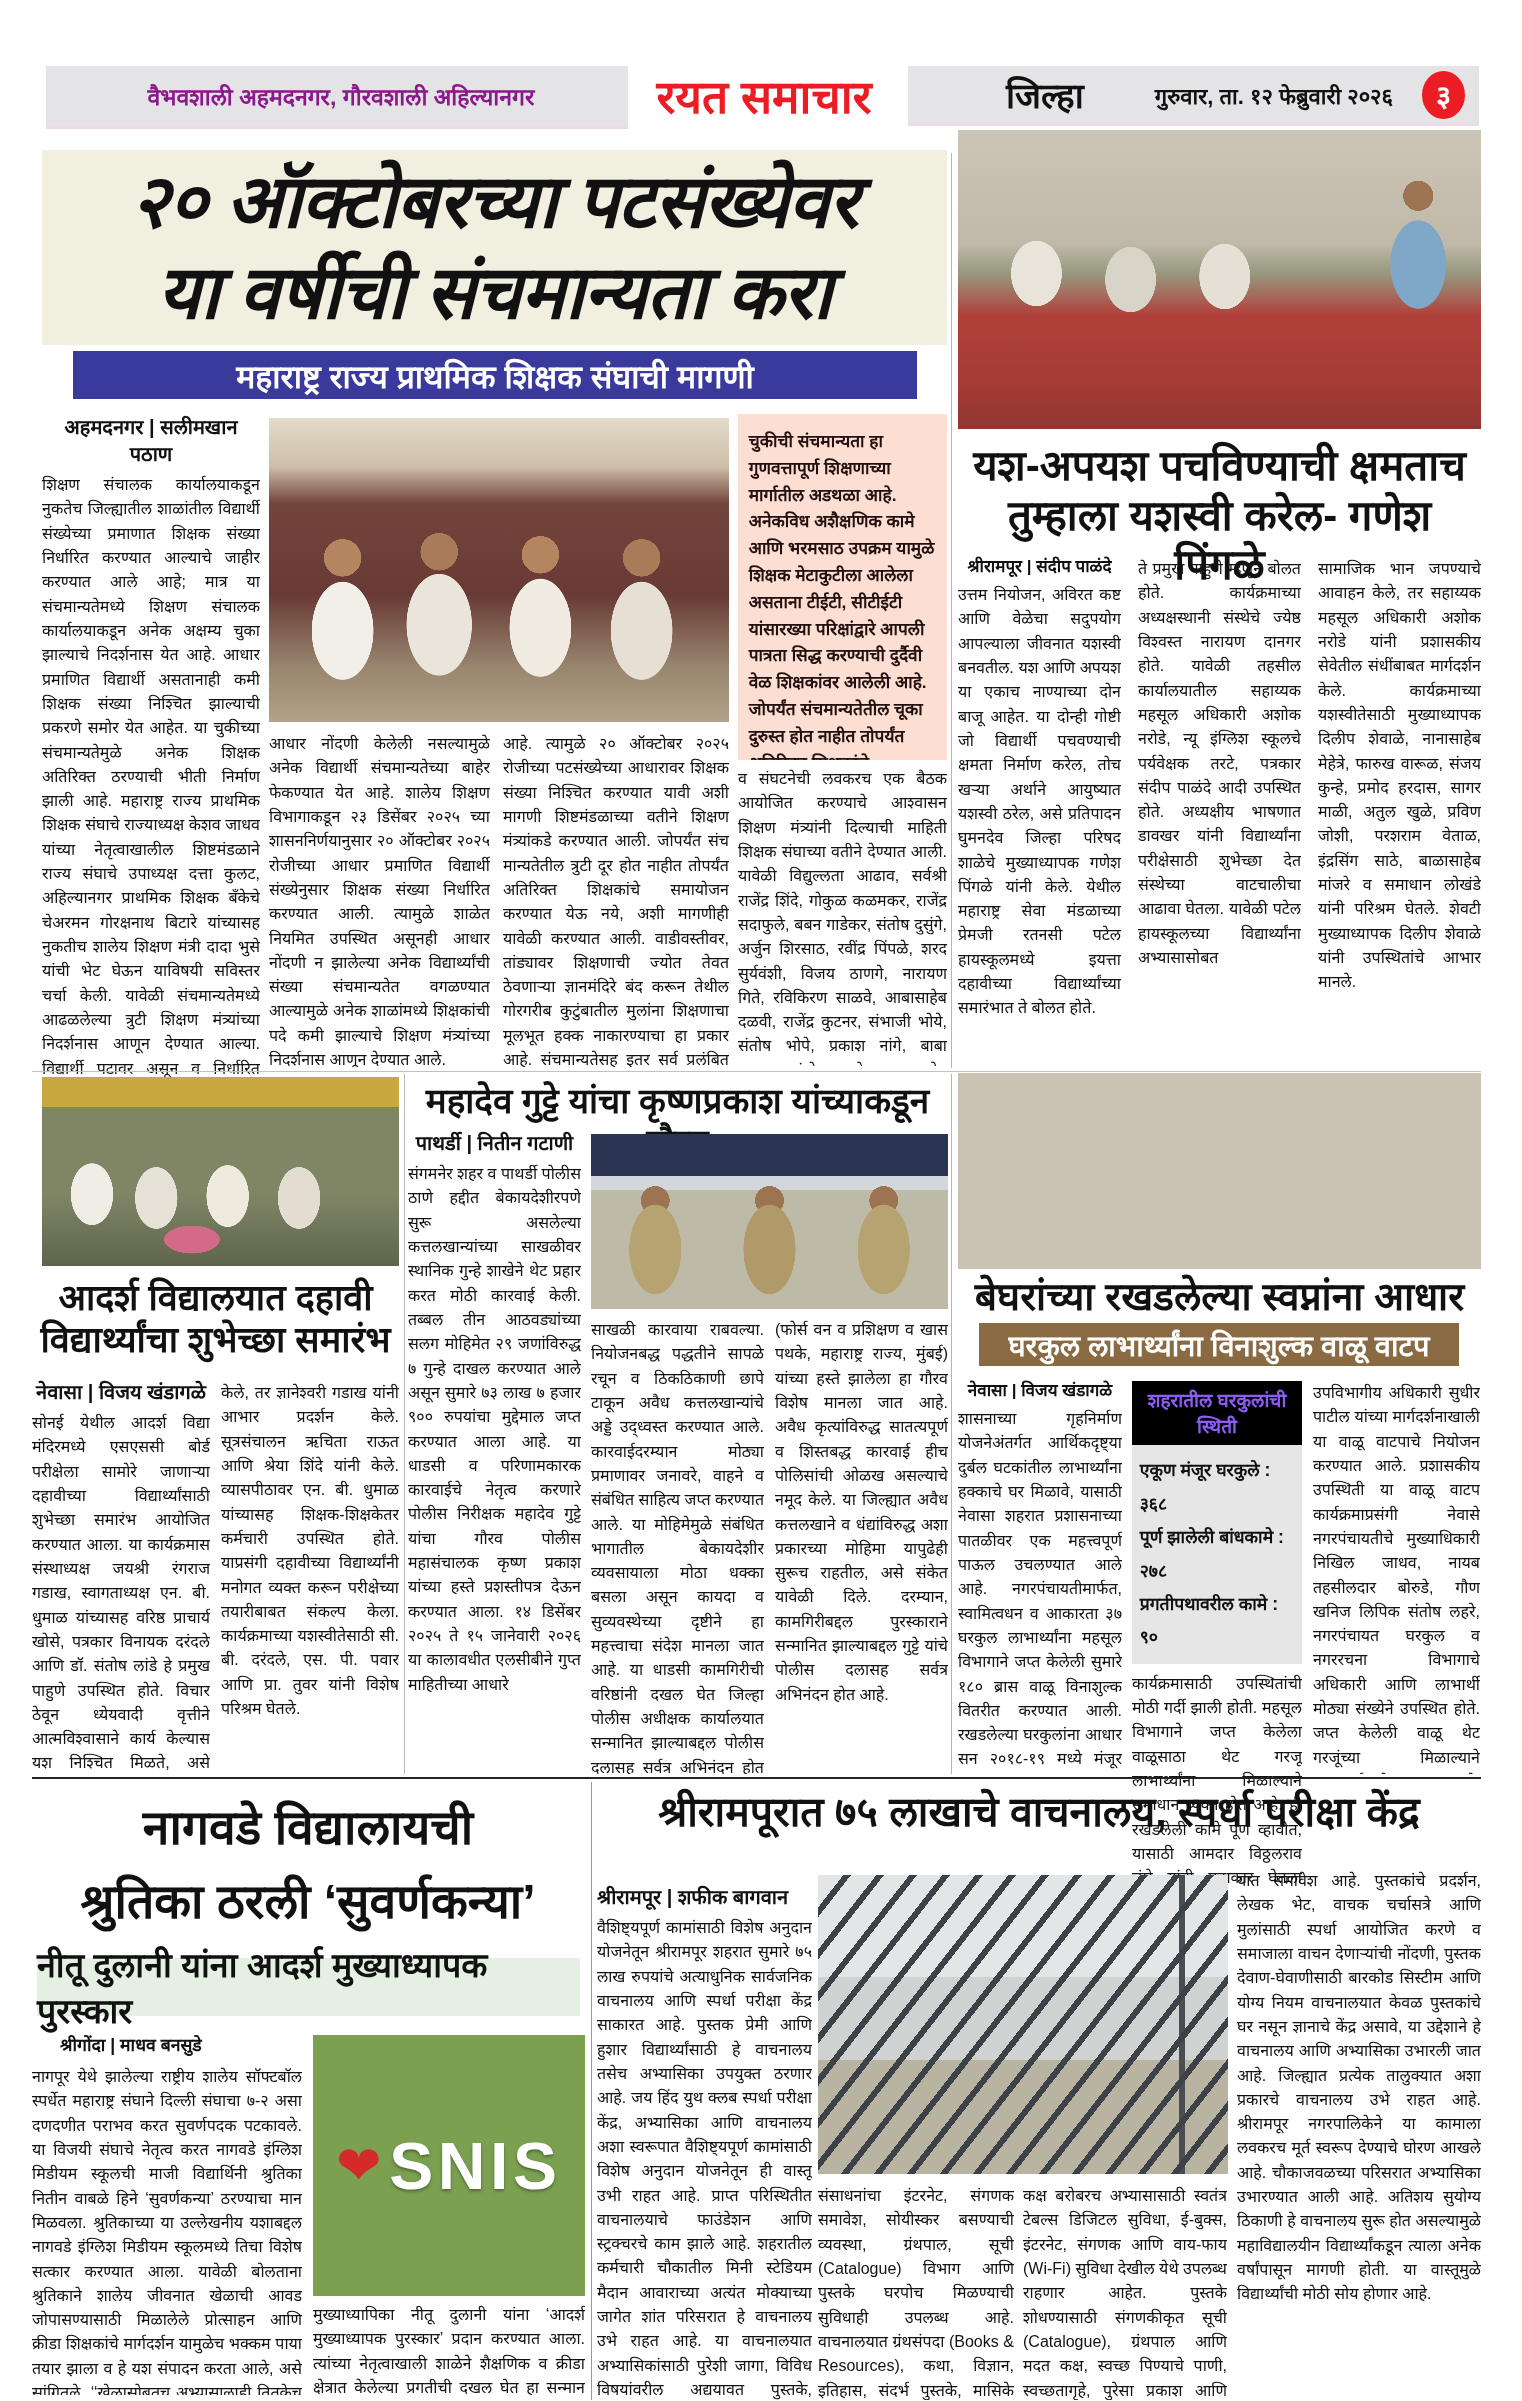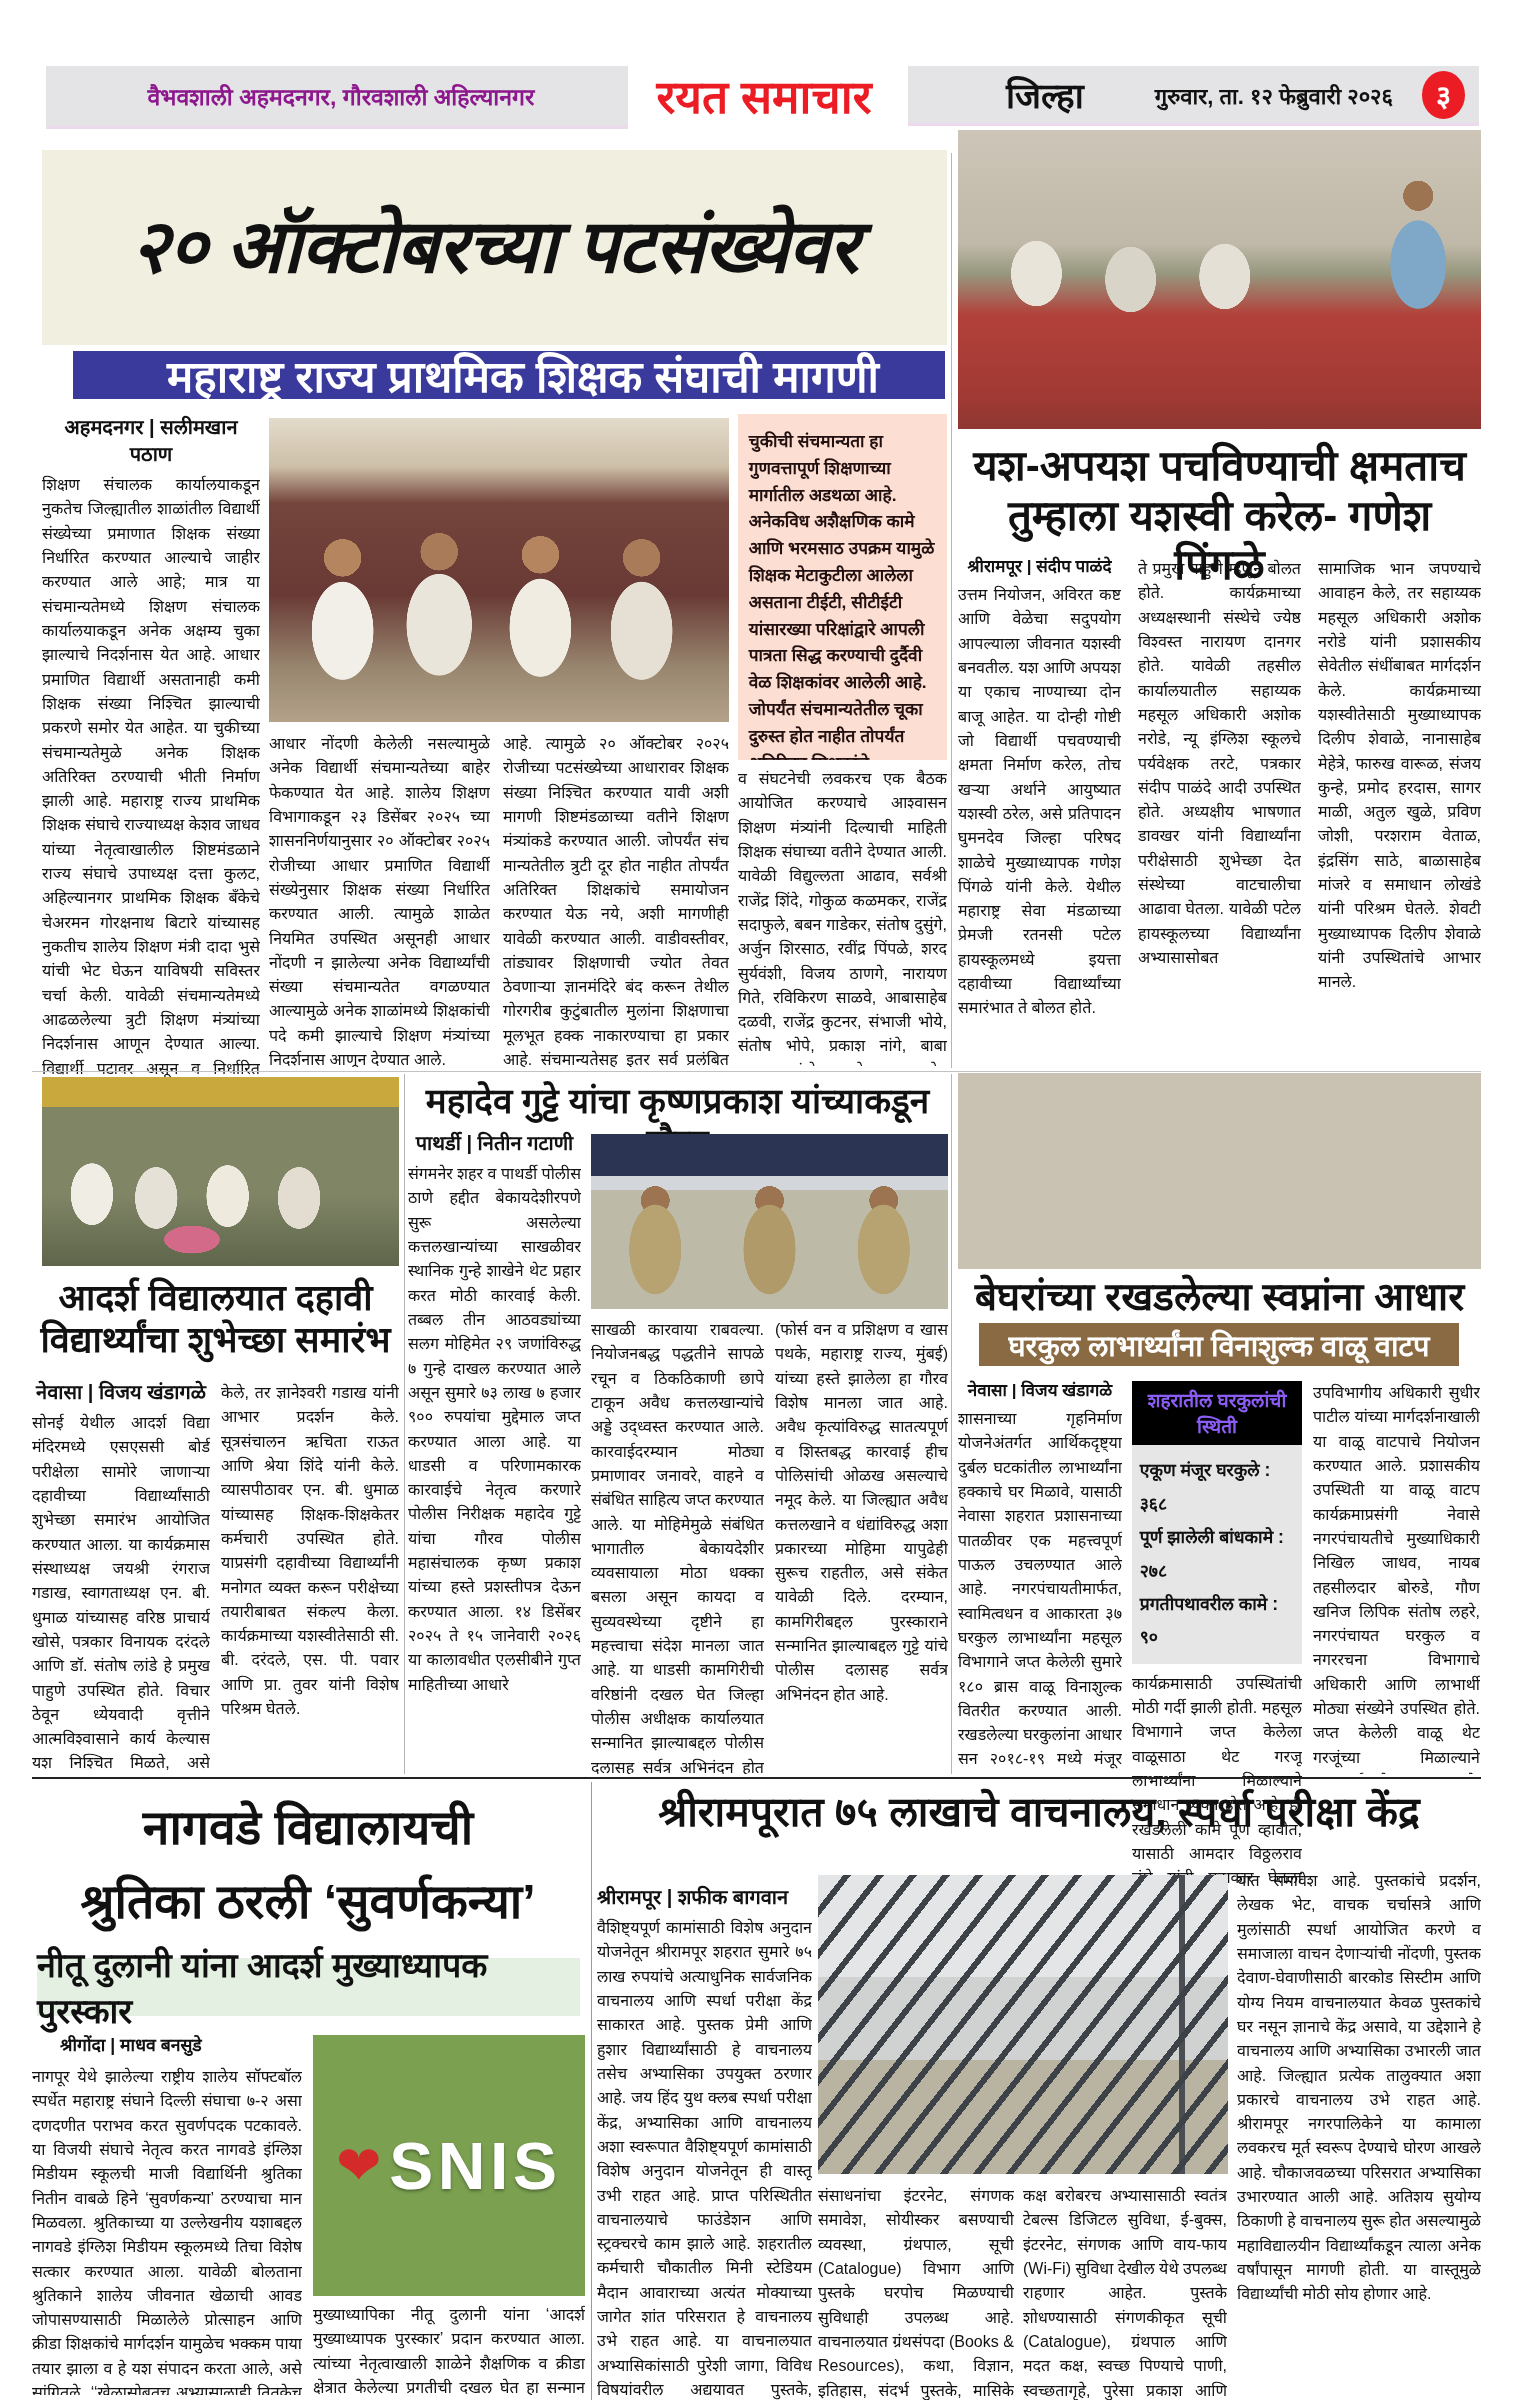--- a/index.html
+++ b/index.html
@@ -11,21 +11,21 @@
   .hdr-banner{color:var(--banner_purple);font-weight:bold;font-size:23px;}
   .masthead{color:var(--masthead_red);font-weight:800;font-size:46px;display:flex;align-items:center;justify-content:center;}
   .section-name{font-weight:800;font-size:35px;}
   .hdr-date{font-weight:bold;font-size:22px;}
   .page-circle{background:var(--masthead_red);color:#fff;border-radius:50%;width:43px;height:48px;
                display:flex;align-items:center;justify-content:center;font-size:29px;font-weight:800;}
   
   .lead-hl{background:var(--cream);display:flex;flex-direction:column;align-items:center;justify-content:center;}
   .lead-hl div{font-size:74px;font-weight:800;line-height:1.22;letter-spacing:-0.8px;}
   .bar{display:flex;align-items:center;justify-content:center;font-weight:800;color:#fff;}
-  .bar-blue{background:var(--bar_blue);font-size:44px;padding-left:28px;}
+  .bar-blue{background:var(--bar_blue);font-size:32px;}
   .bar-brown{background:var(--bar_brown);font-size:29px;}
   .bar-green{background:var(--bar_green);color:#111;font-size:34px;font-weight:800;}
   .hl{font-weight:800;text-align:center;line-height:1.18;}
   
   .col{font-size:16px;line-height:1.52;text-align:justify;overflow:hidden;}
   .byline{font-weight:800;font-size:20px;text-align:center;margin-bottom:6.1px;}
   .byline-l{font-weight:800;font-size:17.6px;text-align:left;}
   
   .quote{background:var(--quote_pink);padding:14px 10.7px;font-size:17.3px;line-height:1.55;font-weight:bold;color:#231010;overflow:hidden;}
   
@@ -99,20 +99,21 @@
     <span>रयत समाचार</span>
   </div>
   <div class="abs hdr-box" style="left:908px;top:66px;width:571px;height:60px;justify-content:flex-start;padding:0 14px;box-sizing:border-box;">
     <span class="section-name" style="margin-left:84px;">जिल्हा</span>
     <span class="hdr-date" style="margin-left:71px;">गुरुवार, ता. १२ फेब्रुवारी २०२६</span>
     <span class="page-circle" style="margin-left:auto;">३</span>
   </div>
 
   <div class="abs lead-hl" style="left:42px;top:150px;width:905px;height:195px;font-style:italic;">
     <div>२० ऑक्टोबरच्या पटसंख्येवर</div>
+    <div>या वर्षीची संचमान्यता करा</div>
   </div>
   <div class="abs bar bar-blue" style="left:73px;top:351px;width:844px;height:48px;">
     <span>महाराष्ट्र राज्य प्राथमिक शिक्षक संघाची मागणी</span>
   </div>
 
   <div class="abs" style="left:42px;top:413px;width:218px;height:654px;">
     <div class="byline">अहमदनगर | सलीमखान पठाण</div>
     <div class="col" style="height:620px;">शिक्षण संचालक कार्यालयाकडून नुकतेच जिल्ह्यातील शाळांतील विद्यार्थी संख्येच्या प्रमाणात शिक्षक संख्या निर्धारित करण्यात आल्याचे जाहीर करण्यात आले आहे; मात्र या संचमान्यतेमध्ये शिक्षण संचालक कार्यालयाकडून अनेक अक्षम्य चुका झाल्याचे निदर्शनास येत आहे. आधार प्रमाणित विद्यार्थी असतानाही कमी शिक्षक संख्या निश्चित झाल्याची प्रकरणे समोर येत आहेत. या चुकीच्या संचमान्यतेमुळे अनेक शिक्षक अतिरिक्त ठरण्याची भीती निर्माण झाली आहे. महाराष्ट्र राज्य प्राथमिक शिक्षक संघाचे राज्याध्यक्ष केशव जाधव यांच्या नेतृत्वाखालील शिष्टमंडळाने राज्य संघाचे उपाध्यक्ष दत्ता कुलट, अहिल्यानगर प्राथमिक शिक्षक बँकेचे चेअरमन गोरक्षनाथ बिटारे यांच्यासह नुकतीच शालेय शिक्षण मंत्री दादा भुसे यांची भेट घेऊन याविषयी सविस्तर चर्चा केली. यावेळी संचमान्यतेमध्ये आढळलेल्या त्रुटी शिक्षण मंत्र्यांच्या निदर्शनास आणून देण्यात आल्या. विद्यार्थी पटावर असून व निर्धारित शाळेत उपस्थित असूनही केवळ</div>
   </div>
   <div class="abs photo ph-lead" style="left:269px;top:418px;width:460px;height:304px;"></div>

